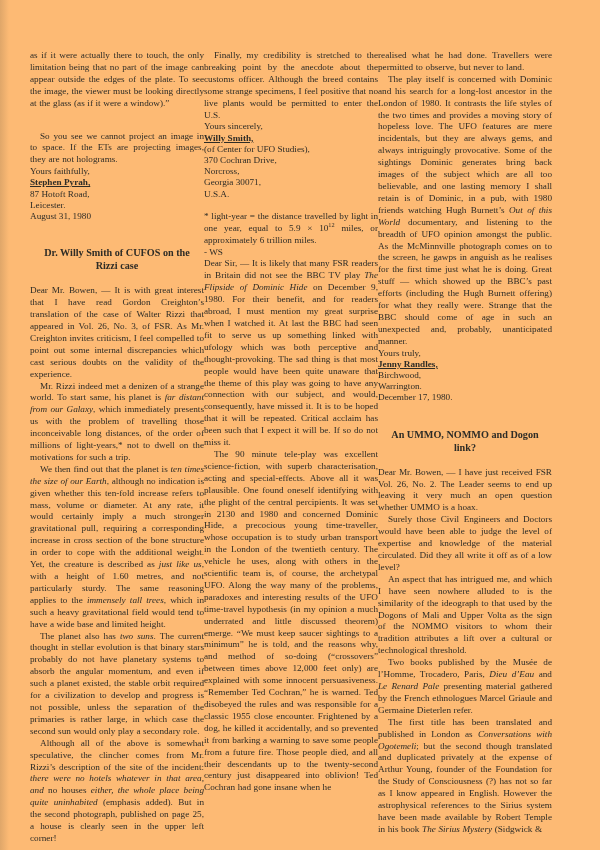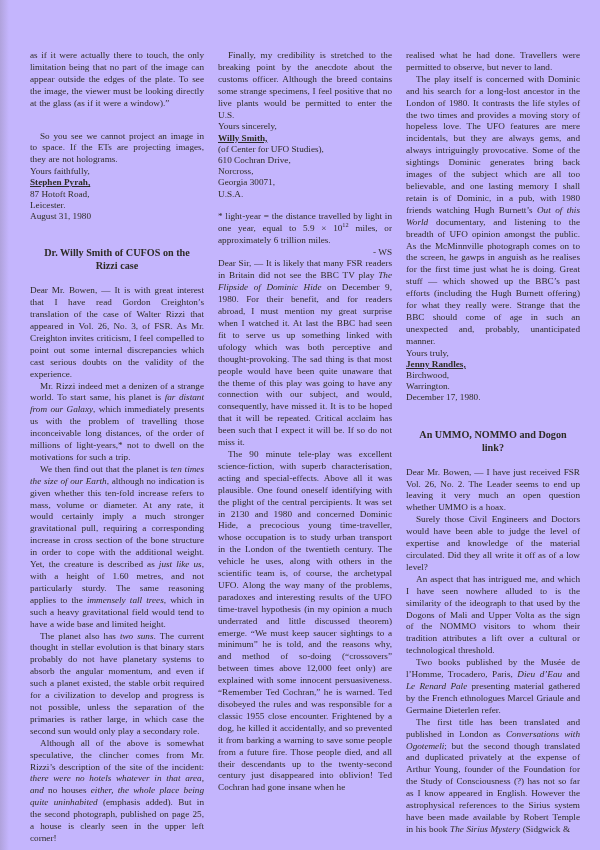--- a/index.html
+++ b/index.html
@@ -3,26 +3,25 @@
 <meta charset="utf-8">
 <title>Document</title>
 <style>
   html, body { margin: 0; padding: 0; }
   body { background: #f3f1e8; }
   .page {
     position: relative;
     width: 600px;
     height: 850px;
     box-sizing: border-box;
-    background: #c4b5fd;
+    background: #fdba74;
     color: #2e2c26;
     font-family: "Liberation Serif", "DejaVu Serif", serif;
     padding: 50px 24px 0 30px;
     display: flex;
-    gap: 14px;
     overflow: hidden;
   }
   .gutter {
     position: absolute;
     left: 0; top: 0;
     width: 9px; height: 100%;
     background: linear-gradient(to right, rgba(70,64,48,0.16), rgba(70,64,48,0));
     pointer-events: none;
   }
   .col { flex: 0 0 174px; width: 174px; }
@@ -47,21 +46,20 @@
     font-size: 10.2px;
     line-height: 13px;
     text-align: center;
     margin: 24px 8px 13px 8px;
   }
   .mt-lg { margin-top: 24px; }
   .footnote { margin-top: 11px; }
   .fn-attr {
     font-size: 9.2px;
     line-height: 11.9px;
-    text-align: right;
     margin: 0;
   }
   sup { font-size: 6.3px; line-height: 0; }
 </style>
 </head>
 <body>
 
 <div class="page">
   <div class="gutter"></div>
 
@@ -82,21 +80,21 @@
     <p class="para ind"><span>The planet also has </span><span class="it">two suns</span><span>. The current thought in stellar evolution is that binary stars probably do not have planetary systems to absorb the angular momentum, and even if such a planet existed, the stable orbit required for a civilization to develop and progress is not possible, unless the separation of the primaries is rather large, in which case the second sun would only play a secondary role.</span></p>
     <p class="para ind"><span>Although all of the above is somewhat speculative, the clincher comes from Mr. Rizzi’s description of the site of the incident: </span><span class="it">there were no hotels whatever in that area, and</span><span> no houses </span><span class="it">either, the whole place being quite uninhabited</span><span> (emphasis added). But in the second photograph, published on page 25, a house is clearly seen in the upper left corner!</span></p>
   </div>
 
   <div class="col">
     <p class="para ind"><span>Finally, my credibility is stretched to the breaking point by the anecdote about the customs officer. Although the breed contains some strange specimens, I feel positive that no live plants would be permitted to enter the U.S.</span></p>
     <div>
       <div class="sigline">Yours sincerely,</div>
       <div class="sigline bold">Willy Smith,</div>
       <div class="sigline">(of Center for UFO Studies),</div>
-      <div class="sigline">610 Cochran Drive,</div>
+      <div class="sigline">370 Cochran Drive,</div>
       <div class="sigline">Norcross,</div>
       <div class="sigline">Georgia 30071,</div>
       <div class="sigline">U.S.A.</div>
     </div>
     <p class="para footnote"><span>* light-year = the distance travelled by light in one year, equal to 5.9 × 10</span><sup>12</sup><span> miles, or approximately 6 trillion miles.</span></p>
     <p class="fn-attr">- WS</p>
     <p class="para"><span>Dear Sir, — It is likely that many FSR readers in Britain did not see the BBC TV play </span><span class="it">The Flipside of Dominic Hide</span><span> on December 9, 1980. For their benefit, and for readers abroad, I must mention my great surprise when I watched it. At last the BBC had seen fit to serve us up something linked with ufology which was both perceptive and thought-provoking. The sad thing is that most people would have been quite unaware that the theme of this play was going to have any connection with our subject, and would, consequently, have missed it. It is to be hoped that it will be repeated. Critical acclaim has been such that I expect it will be. If so do not miss it.</span></p>
     <p class="para ind"><span>The 90 minute tele-play was excellent science-fiction, with superb characterisation, acting and special-effects. Above all it was plausible. One found oneself identifying with the plight of the central percipients. It was set in 2130 and 1980 and concerned Dominic Hide, a precocious young time-traveller, whose occupation is to study urban transport in the London of the twentieth century. The vehicle he uses, along with others in the scientific team is, of course, the archetypal UFO. Along the way many of the problems, paradoxes and interesting results of the UFO time-travel hypothesis (in my opinion a much underrated and little discussed theorem) emerge. “We must keep saucer sightings to a minimum” he is told, and the reasons why, and method of so-doing (“crossovers” between times above 12,000 feet only) are explained with some innocent persuasiveness. “Remember Ted Cochran,” he is warned. Ted disobeyed the rules and was responsible for a classic 1955 close encounter. Frightened by a dog, he killed it accidentally, and so prevented it from barking a warning to save some people from a future fire. Those people died, and all their descendants up to the twenty-second century just disappeared into oblivion! Ted Cochran had gone insane when he</span></p>
   </div>
 

